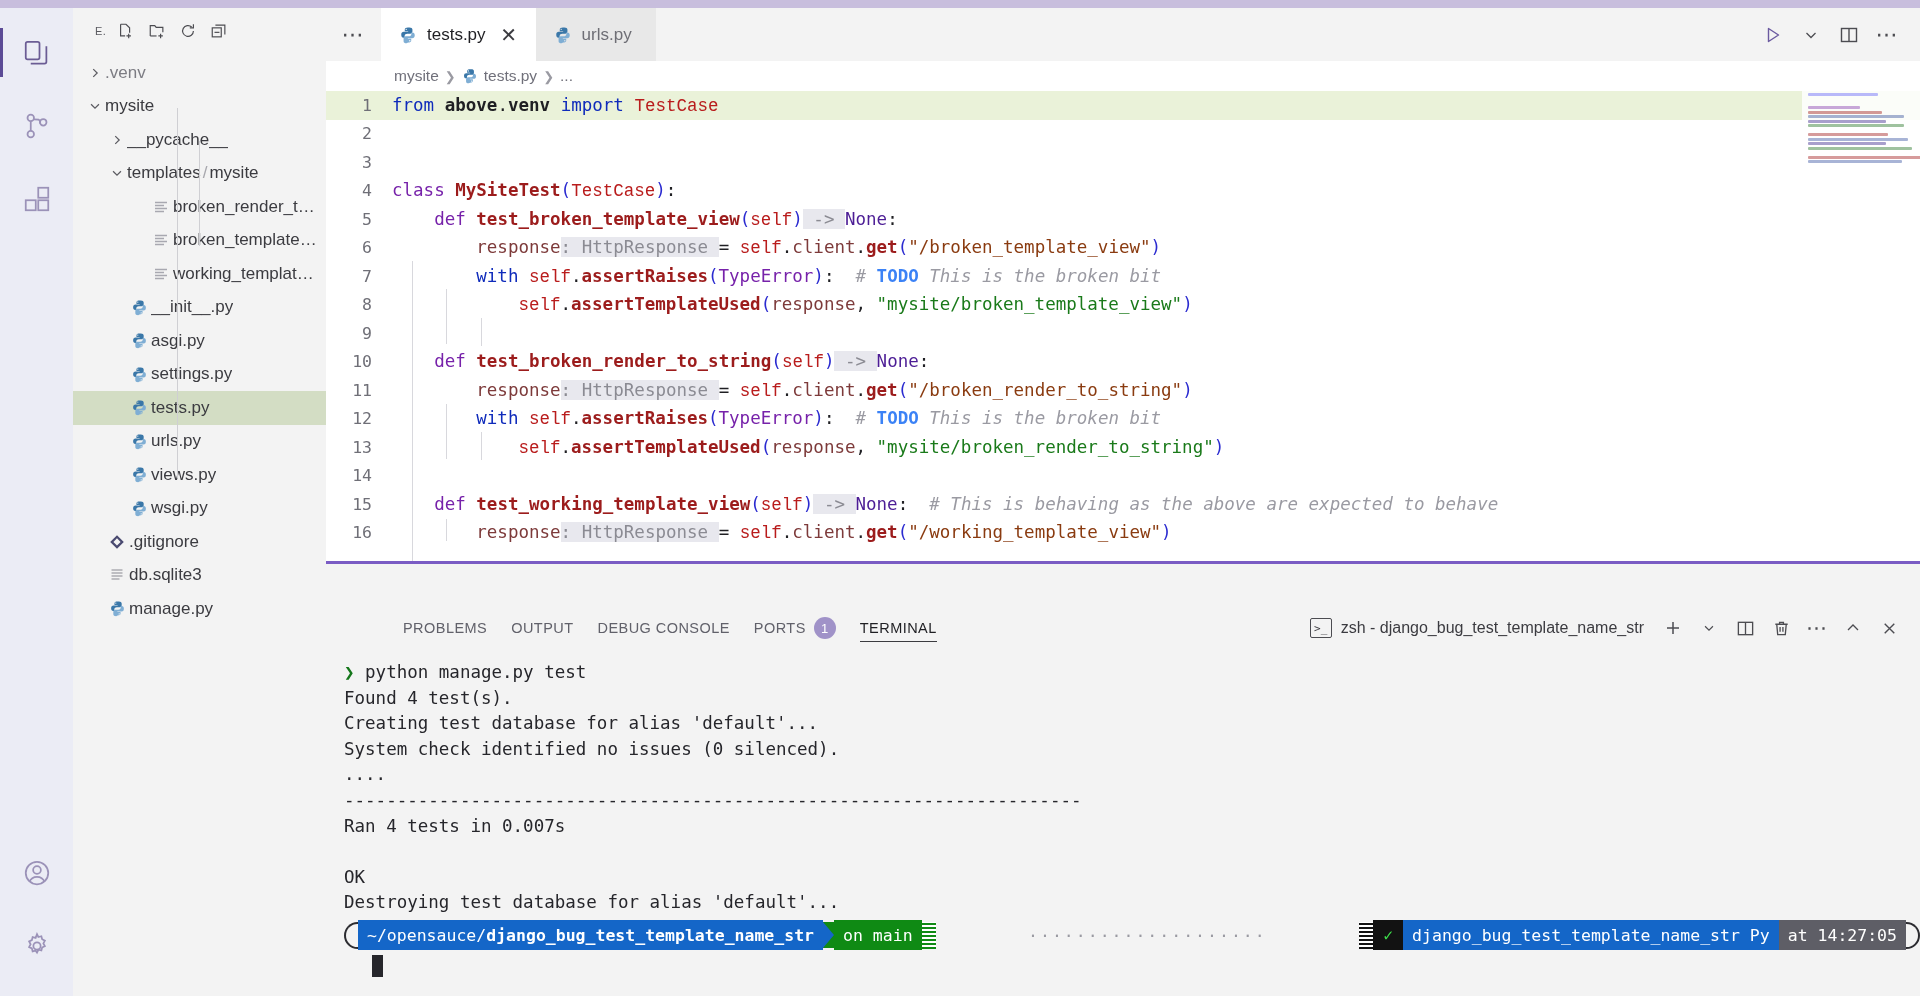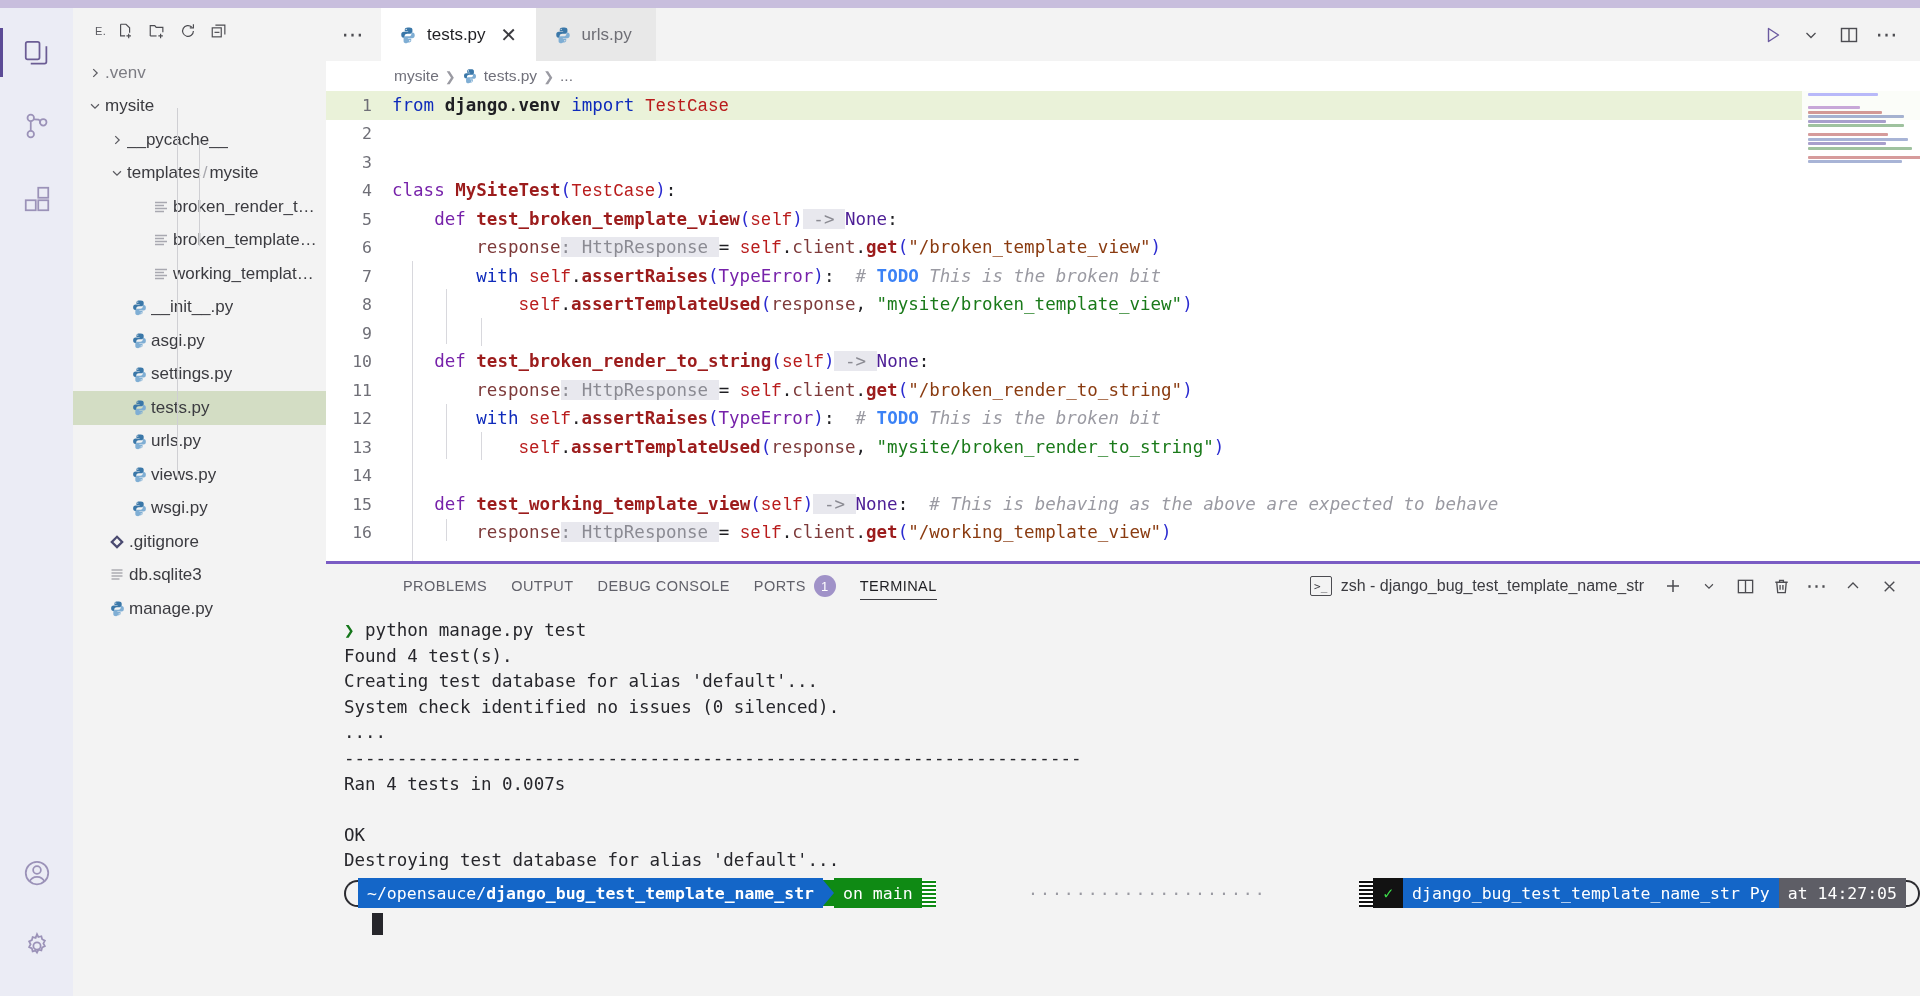--- a/index.html
+++ b/index.html
@@ -134,21 +134,21 @@
   .minimap {
     position: absolute; top: 0; right: 0; width: 118px; height: 100%;
     background: #ffffff; opacity: .85;
   }
   .mm-line { height: 3px; margin: 1.5px 0 1.5px 6px; border-radius: 1px; }
 
   .editor-underline { height: 3px; background: #7a5cc4; flex: none; }
 
   
   .panel { height: 432px; flex: none; background: #f3f3f3; display: flex; flex-direction: column; }
-  .panel-head { height: 44px; flex: none; display: flex; align-items: center; padding-left: 65px; }
+  .panel-head { height: 44px; flex: none; display: flex; align-items: center; padding-left: 65px; margin-top: 42px; }
   .ptab {
     font-size: 14.5px; letter-spacing: .45px; color: #61616a;
     padding: 0 12px; height: 44px; display: flex; align-items: center; position: relative;
     text-transform: uppercase;
   }
   .ptab.active { color: #1f1f23; }
   .ptab.active::after {
     content: ""; position: absolute; left: 12px; right: 12px; bottom: 8px; height: 1.5px; background: #3b3b40;
   }
   .pbadge {
@@ -494,21 +494,21 @@
             <path d="M12.1 22c2.6 0 4.2-.9 4.2-2.8v-2.2h-4.5v-.7h5.9c1.9 0 3.3-1.1 3.3-3.9 0-2.5-1.1-3.9-3-3.9h-1.5v2.2c0 2-1.6 3.1-3.5 3.1h-4c-1.6 0-2.9 1.2-2.9 2.8v3.6c0 1.8 1.5 2.8 4 2.8zm2.3-1.5a.9.9 0 1 1 0-1.8.9.9 0 0 1 0 1.8z" fill="#7faed4"></path>
           </svg>
         </span>
         <span>tests.py</span>
         <span class="bc-sep">❯</span>
         <span>...</span>
       </div>
 
       <div class="code-wrap">
         <div class="code-scroll" id="codebox">
-            <div class="codeline cur"><span class="lnum">1</span><span class="ctext"><span class="kw">from </span><span class="mod">django</span>.<span class="mod">venv</span> <span class="kw">import</span> <span class="cls">TestCase</span></span></div>
+            <div class="codeline cur"><span class="lnum">1</span><span class="ctext"><span class="kw">from </span><span class="mod">above</span>.<span class="mod">venv</span> <span class="kw">import</span> <span class="cls">TestCase</span></span></div>
             <div class="codeline"><span class="lnum">2</span><span class="ctext"></span></div>
             <div class="codeline"><span class="lnum">3</span><span class="ctext"></span></div>
             <div class="codeline"><span class="lnum">4</span><span class="ctext"><span class="kw2">class </span><span class="fn">MySiteTest</span><span class="punc">(</span><span class="cls">TestCase</span><span class="punc">)</span>:</span></div>
             <div class="codeline"><span class="lnum">5</span><span class="ctext">    <span class="kw2">def </span><span class="fnb">test_broken_template_view</span><span class="punc">(</span><span class="cls">self</span><span class="punc">)</span><span class="ghost"> -&gt; </span><span class="non">None</span>:</span></div>
             <div class="codeline"><span class="lnum">6</span><span class="ctext">        <span class="var">response</span><span class="ghost">: HttpResponse </span>= <span class="cls">self</span>.<span class="var">client</span>.<span class="fn">get</span><span class="punc">(</span><span class="str2">"/broken_template_view"</span><span class="punc">)</span></span></div>
             <div class="codeline"><span class="lnum">7</span><span class="ctext">        <span class="kw">with </span><span class="cls">self</span>.<span class="fn">assertRaises</span><span class="punc">(</span><span class="kw2">TypeError</span><span class="punc">)</span>:<span class="cm">  # </span><span class="cmt">TODO</span><span class="cm"> This is the broken bit</span></span></div>
             <div class="codeline"><span class="lnum">8</span><span class="ctext">            <span class="cls">self</span>.<span class="fn">assertTemplateUsed</span><span class="punc">(</span><span class="var">response</span>, <span class="str">"mysite/broken_template_view"</span><span class="punc">)</span></span></div>
             <div class="codeline"><span class="lnum">9</span><span class="ctext"></span></div>
             <div class="codeline"><span class="lnum">10</span><span class="ctext">    <span class="kw2">def </span><span class="fnb">test_broken_render_to_string</span><span class="punc">(</span><span class="cls">self</span><span class="punc">)</span><span class="ghost"> -&gt; </span><span class="non">None</span>:</span></div>
             <div class="codeline"><span class="lnum">11</span><span class="ctext">        <span class="var">response</span><span class="ghost">: HttpResponse </span>= <span class="cls">self</span>.<span class="var">client</span>.<span class="fn">get</span><span class="punc">(</span><span class="str2">"/broken_render_to_string"</span><span class="punc">)</span></span></div>

